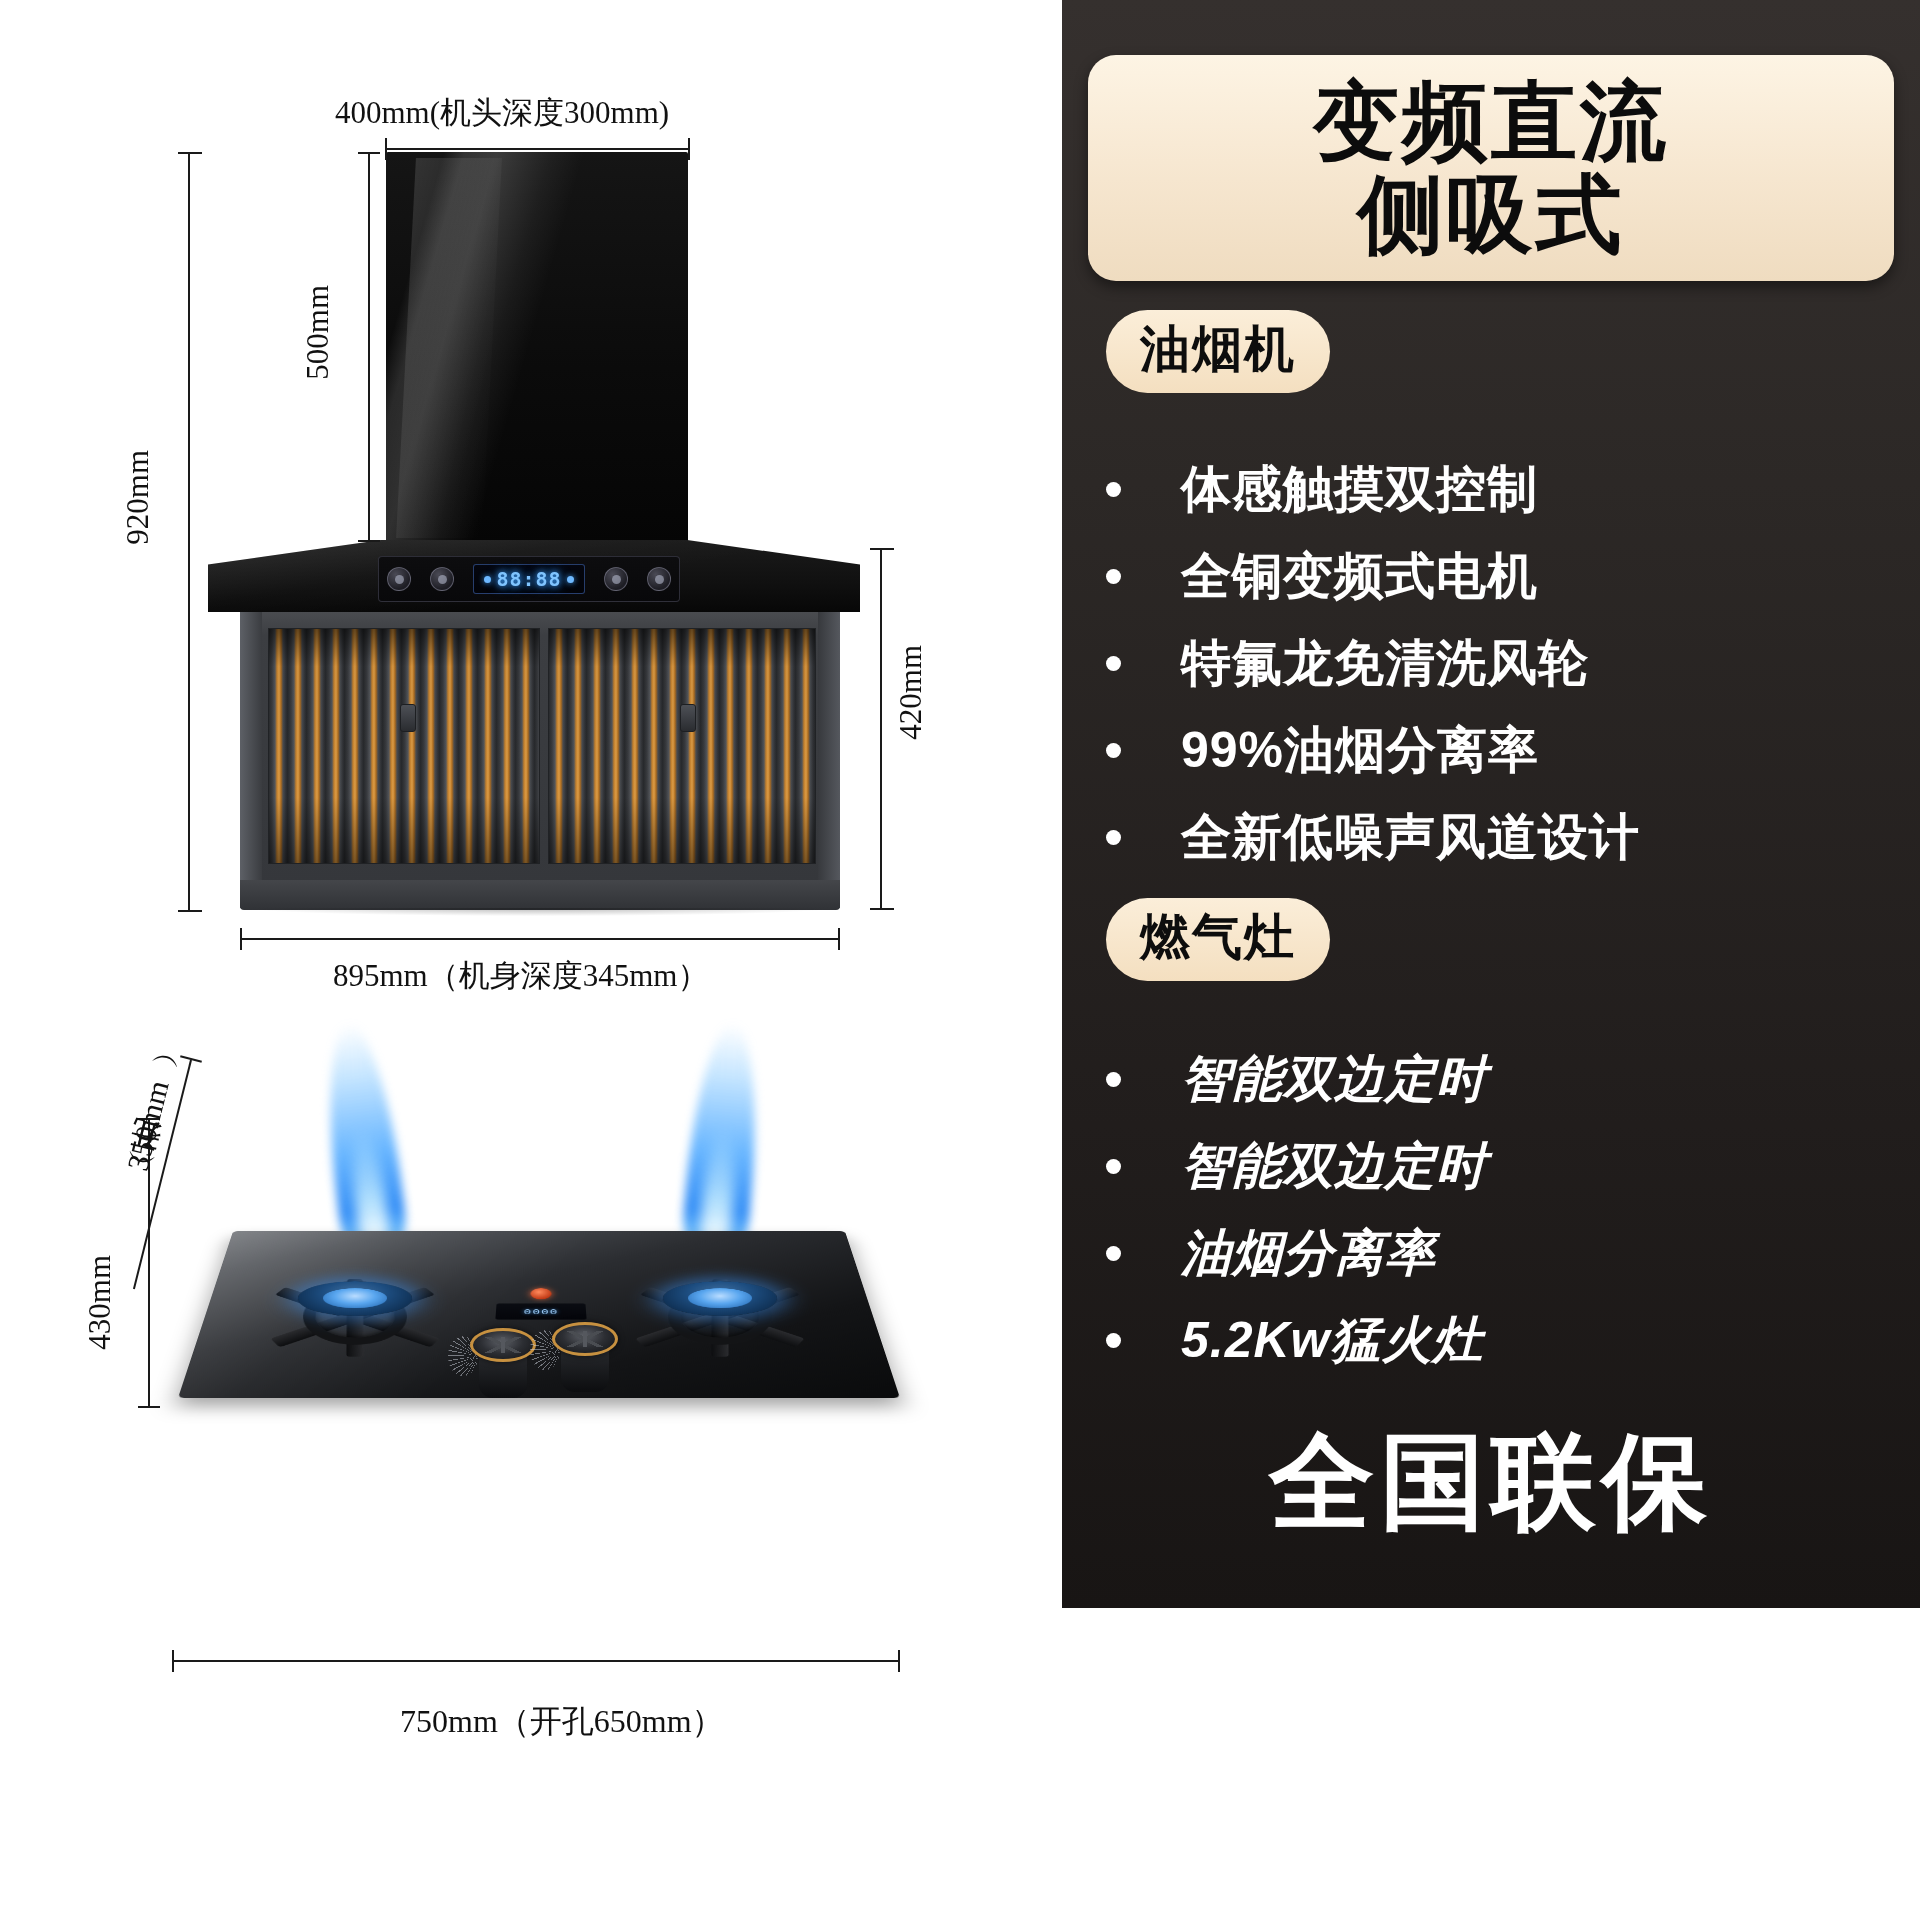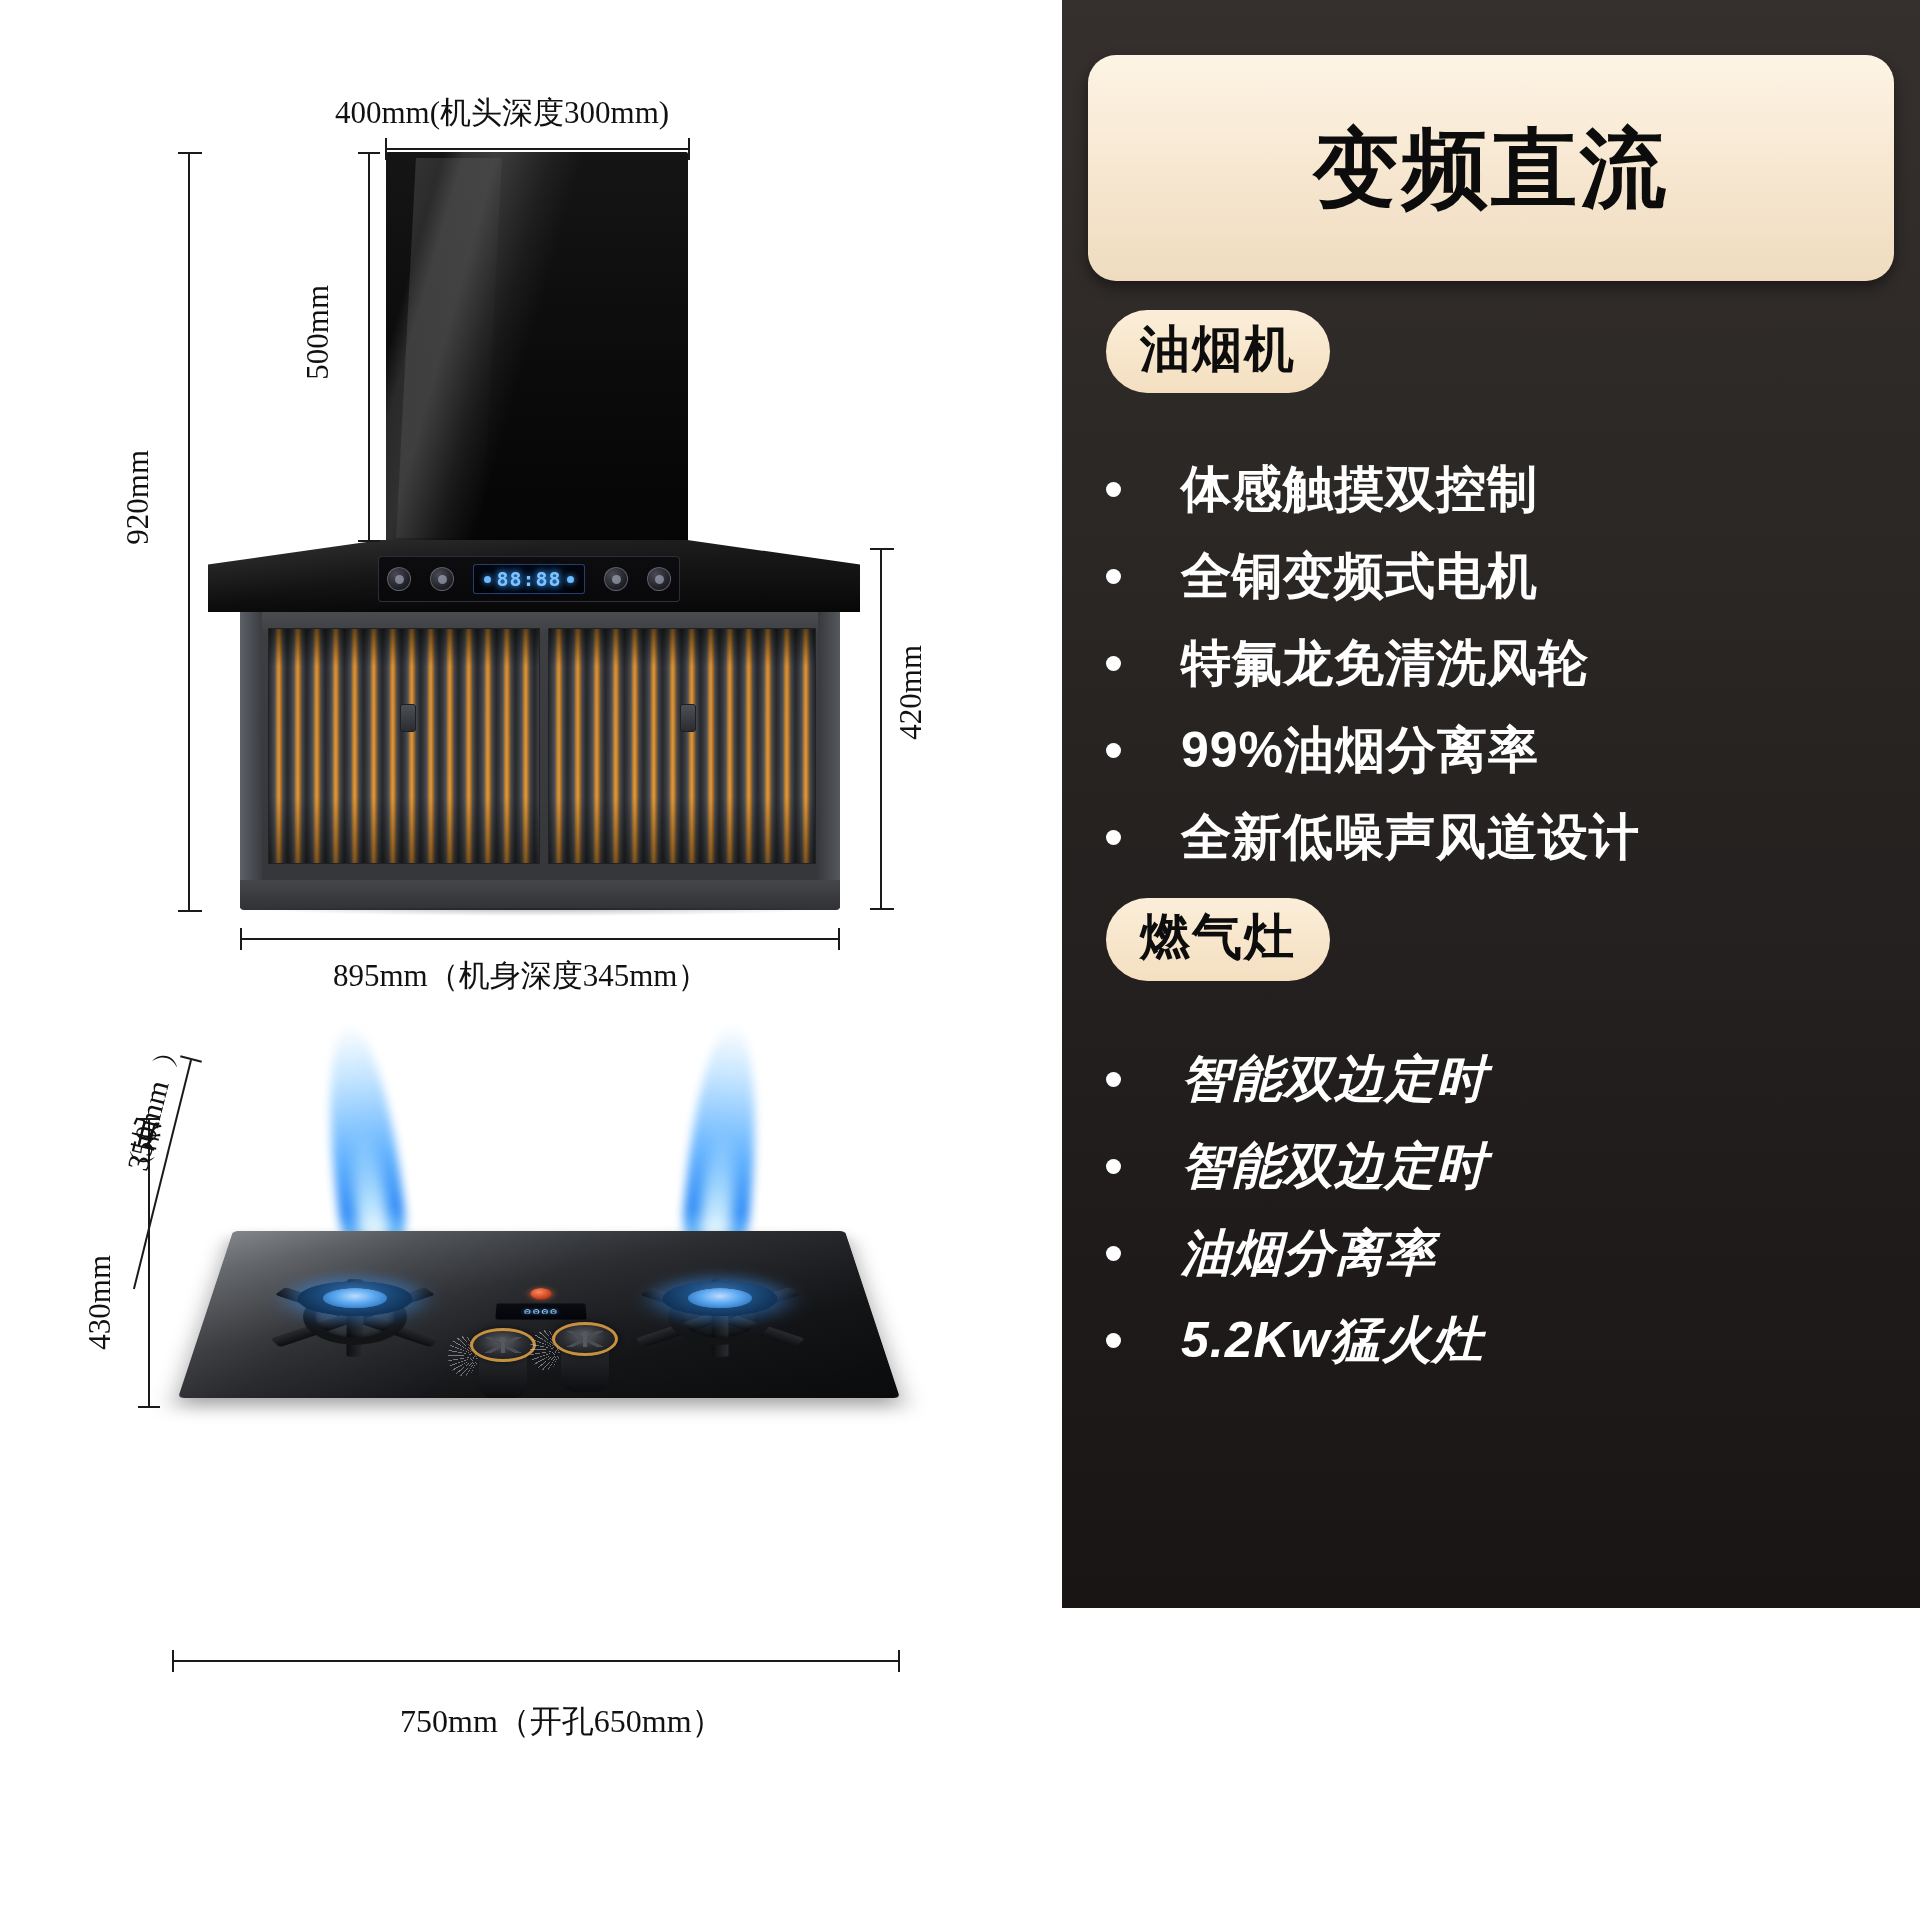--- a/index.html
+++ b/index.html
@@ -568,20 +568,21 @@
   <div id="dim-750-line"></div>
   <div id="dim-750-tick-l"></div>
   <div id="dim-750-tick-r"></div>
   <div class="dimtext" id="dim-750-label">750mm（开孔650mm）</div>
 </div>
 
 <div id="right-panel">
 
   <div id="title-banner">
     <div class="title-line">变频直流</div>
+    <div class="title-line">侧吸式</div>
   </div>
 
   <div class="pill" id="pill-hood">油烟机</div>
 
   <div class="feature-list" id="list-hood">
     <div class="feature-item">
       <span class="bullet"></span>
       <span class="feature-text">体感触摸双控制</span>
     </div>
     <div class="feature-item">
@@ -616,13 +617,16 @@
     <div class="feature-item">
       <span class="bullet"></span>
       <span class="feature-text">油烟分离率</span>
     </div>
     <div class="feature-item">
       <span class="bullet"></span>
       <span class="feature-text">5.2Kw猛火灶</span>
     </div>
   </div>
 
+  <div id="footer-banner">
+    <div id="footer-text">全国联保</div>
+  </div>
 </div>
 
 </body></html>

